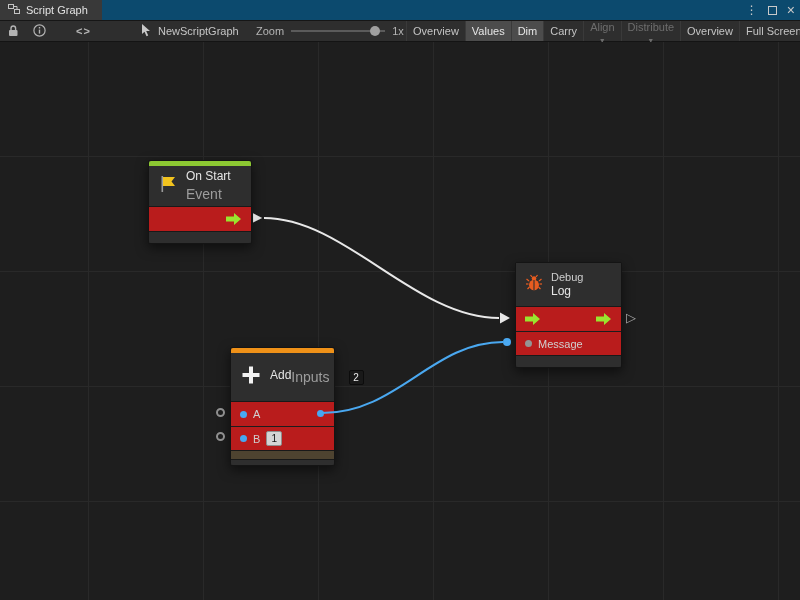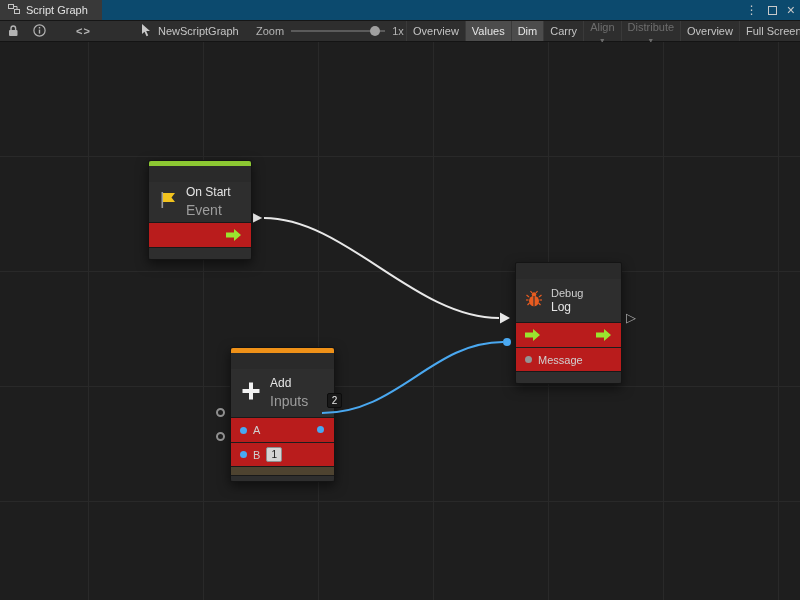--- a/index.html
+++ b/index.html
@@ -43,21 +43,21 @@
       linear-gradient(to right, #292929 1px, transparent 1px),
       linear-gradient(to bottom, #292929 1px, transparent 1px);
     background-size:115px 115px, 115px 115px;
     background-position:88px 0px, 0px 114px; }
 
   .node { position:absolute; background:#2a2a2a; border:1px solid #141414; border-radius:2px;
     box-shadow:0 4px 12px rgba(0,0,0,.55); z-index:2; }
   .colorbar { height:5px; border-radius:2px 2px 0 0; }
   .colorbar.green { background:var(--event-green); }
   .colorbar.orange { background:var(--add-orange); }
-  .nheader { display:flex; align-items:center; gap:8px; padding:4px 9px; background:#2e2e2e;margin-top:16px; }
+  .nheader { display:flex; align-items:center; gap:8px; padding:4px 9px; background:#2e2e2e; }
   .ntitle { font-size:12px; color:#e5e5e5; line-height:1.3; }
   .nsub { font-size:14px; color:#9d9d9d; line-height:1.3; }
   .nbody { background:#b91c1c; border-top:1px solid #191919; }
   .prow { display:flex; align-items:center; gap:6px; height:24px; padding:0 9px;
     font-size:11px; color:#d0d0d0; position:relative; }
   .prow + .prow { border-top:1px solid #1d1d1d; }
   .nfooter { height:12px; background:#2e2e2e; border-top:1px solid #191919; border-radius:0 0 2px 2px; }
   .dot { width:7px; height:7px; border-radius:50%; flex:0 0 auto; }
   .dot.blue { background:var(--value-blue); }
   .dot.gray { background:#949494; }
@@ -67,21 +67,21 @@
   #node-onstart .nheader { height:40px; }
   #node-onstart .prow { justify-content:flex-end; }
   #node-onstart .nfooter { height:12px; }
 
   #node-debug { left:515px; top:220px; width:107px; }
   #node-debug .nheader { height:43px; }
   #node-debug .prow-flow { justify-content:space-between; }
 
   #node-add { left:230px; top:305px; width:105px; }
   #node-add .nheader { height:48px; }
-  .add-head-text { display:flex; flex-direction:column; }
+  .add-head-text { display:flex; }
   .inputs-line { display:flex; align-items:center; gap:19px; }
   .count-box { min-width:15px; height:15px; background:#191919; border:1px solid #0c0c0c;
     border-radius:2px; color:#e9e9e9; font-size:10px; display:flex; align-items:center;
     justify-content:center; padding:0 2px; }
   .inline-field { width:16px; height:15px; background:#d4d4d4; border:1px solid #8f8f8f;
     border-radius:2px; color:#141414; font-size:10px; text-align:center; padding:0;
     font-family:"Liberation Sans","DejaVu Sans",sans-serif; }
   .brown-bar { height:9px; background:#4e4330; border-top:1px solid #191919; }
   #node-add .nfooter { height:6px; }
 

